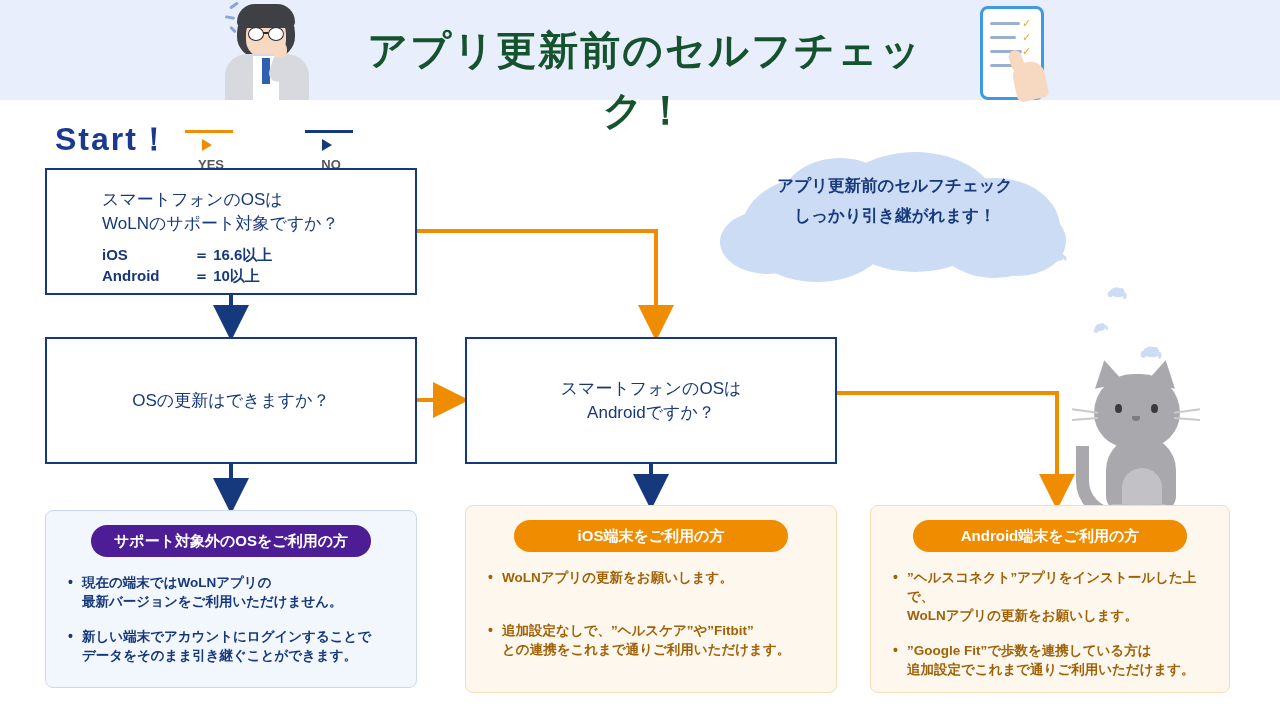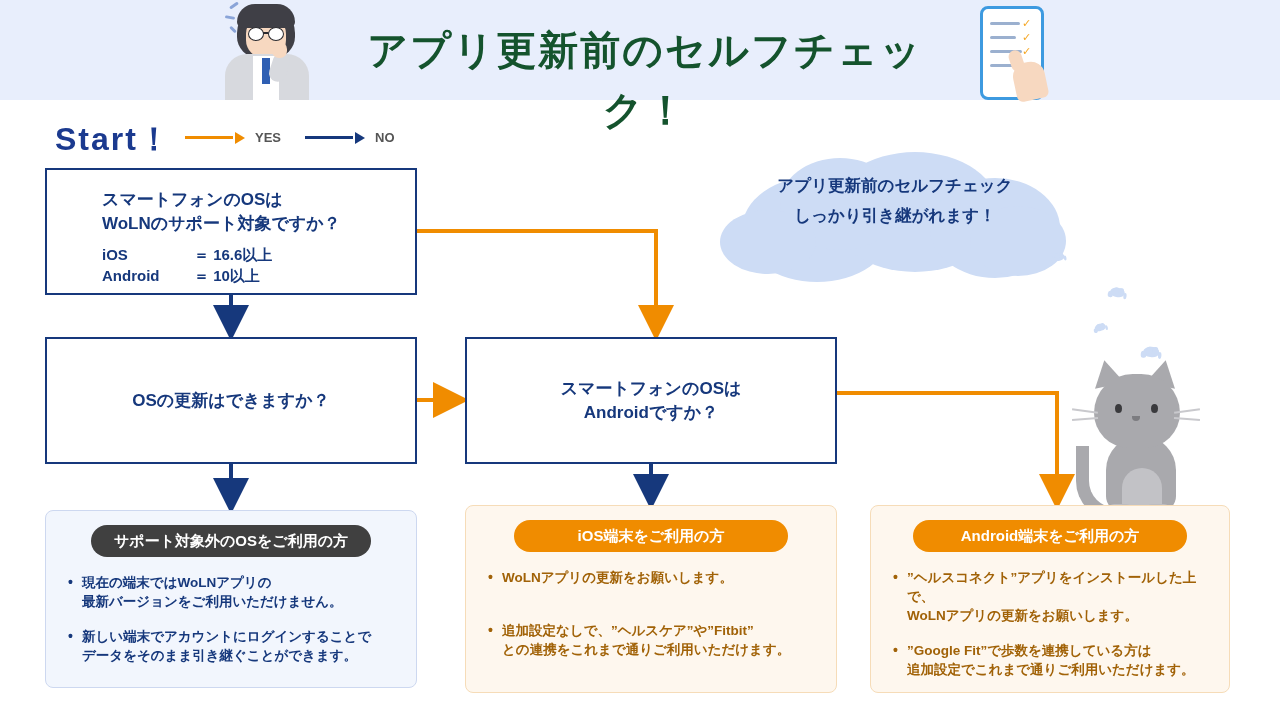--- a/index.html
+++ b/index.html
@@ -174,20 +174,21 @@
     letter-spacing: 2px;
   }
   .legend {
     position: absolute;
     top: 130px;
     display: flex;
     align-items: center;
     gap: 6px;
     font-size: 13px;
     font-weight: 700;
+    flex-direction: column;
   }
   .legend.yes { left: 185px; color: #555; }
   .legend.no { left: 305px; color: #555; }
   .legend .bar {
     display: block;
     width: 48px;
     height: 3px;
   }
   .legend.yes .bar { background: #f08c00; }
   .legend.no .bar { background: #16387c; }
@@ -204,21 +205,21 @@
   
   .box {
     position: absolute;
     box-sizing: border-box;
     border: 2px solid #16387c;
     background: #ffffff;
     color: #16387c;
   }
   .box .b-line {
     font-size: 17px;
-    font-weight: 700;
+    font-weight: 400;
     line-height: 24px;
   }
   #box-os-support {
     left: 45px; top: 168px; width: 372px; height: 127px;
     padding: 18px 0 0 55px;
   }
   #box-os-update {
     left: 45px; top: 337px; width: 372px; height: 127px;
     display: flex; align-items: center; justify-content: center;
   }
@@ -254,21 +255,21 @@
     display: block;
     margin: 0 auto;
     border-radius: 16px;
     color: #ffffff;
     font-size: 15px;
     font-weight: 700;
     text-align: center;
     line-height: 32px;
     height: 32px;
   }
-  .pill.blue { background: #404040; width: 280px; }
+  .pill.blue { background: #4c1d95; width: 280px; }
   .pill.orange { background: #f08c00; width: 274px; }
 
   .bullets {
     margin: 16px 0 0 0;
     padding: 0 14px 0 22px;
     list-style: none;
   }
   .bullets li {
     position: relative;
     font-size: 13.5px;

